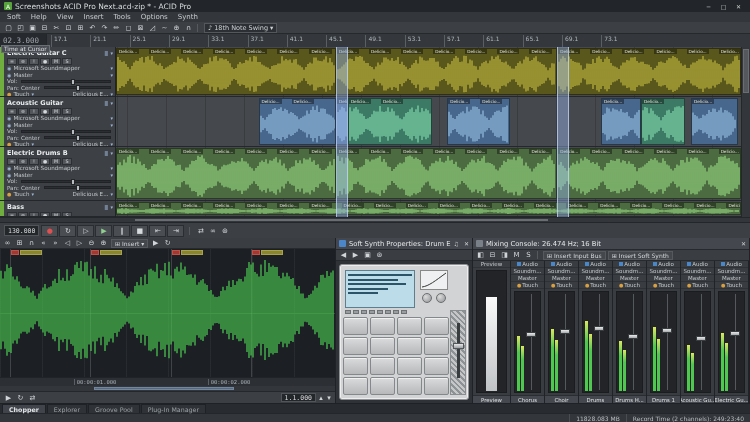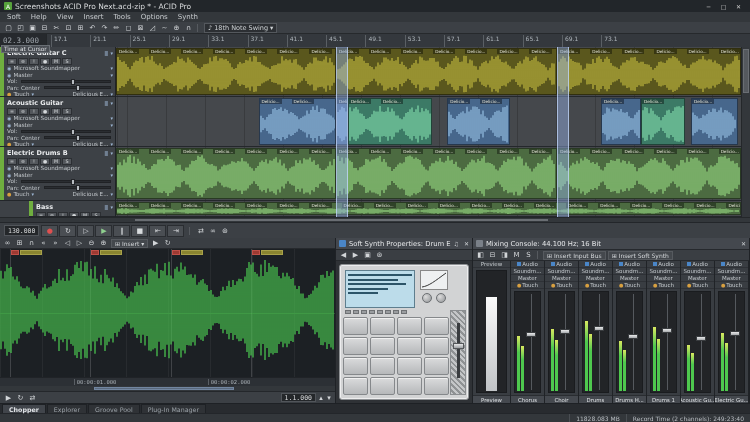--- a/index.html
+++ b/index.html
@@ -317,21 +317,21 @@
             </div>
           </div>
           <div class="trow">
             <span class="mini" style="color: rgb(216, 160, 64);">●</span>
             <span>Touch</span>
             <span class="mini">▾</span>
             <span class="push">Delicious E...</span>
             <span class="mini">▾</span>
           </div>
         </div>
-        <div class="thead" style="height: 16px; margin-left: 29px;">
+        <div class="thead" style="height: 16px;">
           <div class="tcolor" style="background: rgb(111, 174, 63);"></div>
           <div class="trow tname">
             <span>Bass</span>
             <span class="push mini">≣</span>
             <span class="mini">▾</span>
           </div>
           <div class="tbtns">
             <span class="tbtn2">≡</span>
             <span class="tbtn2">⊛</span>
             <span class="tbtn2">!</span>
@@ -709,21 +709,21 @@
           <div class="stripes"></div>
           <div class="dslide"></div>
           <div class="dslideh"></div>
         </div>
       </div>
     </div>
 
     <div class="panel" style="flex:1">
       <div class="ptitle">
         <div class="picon"></div>
-        <span>Mixing Console: 44.100 Hz; 16 Bit</span>
+        <span>Mixing Console: 26.474 Hz; 16 Bit</span>
         <span class="pclose">✕</span>
       </div>
       <div class="ptools">
         <span id="mtools" style="display:flex;gap:1px">
             <span class="tbi">◧</span>
             <span class="tbi">⊟</span>
             <span class="tbi">◨</span>
             <span class="tbi">M</span>
             <span class="tbi">S</span>
           </span>

